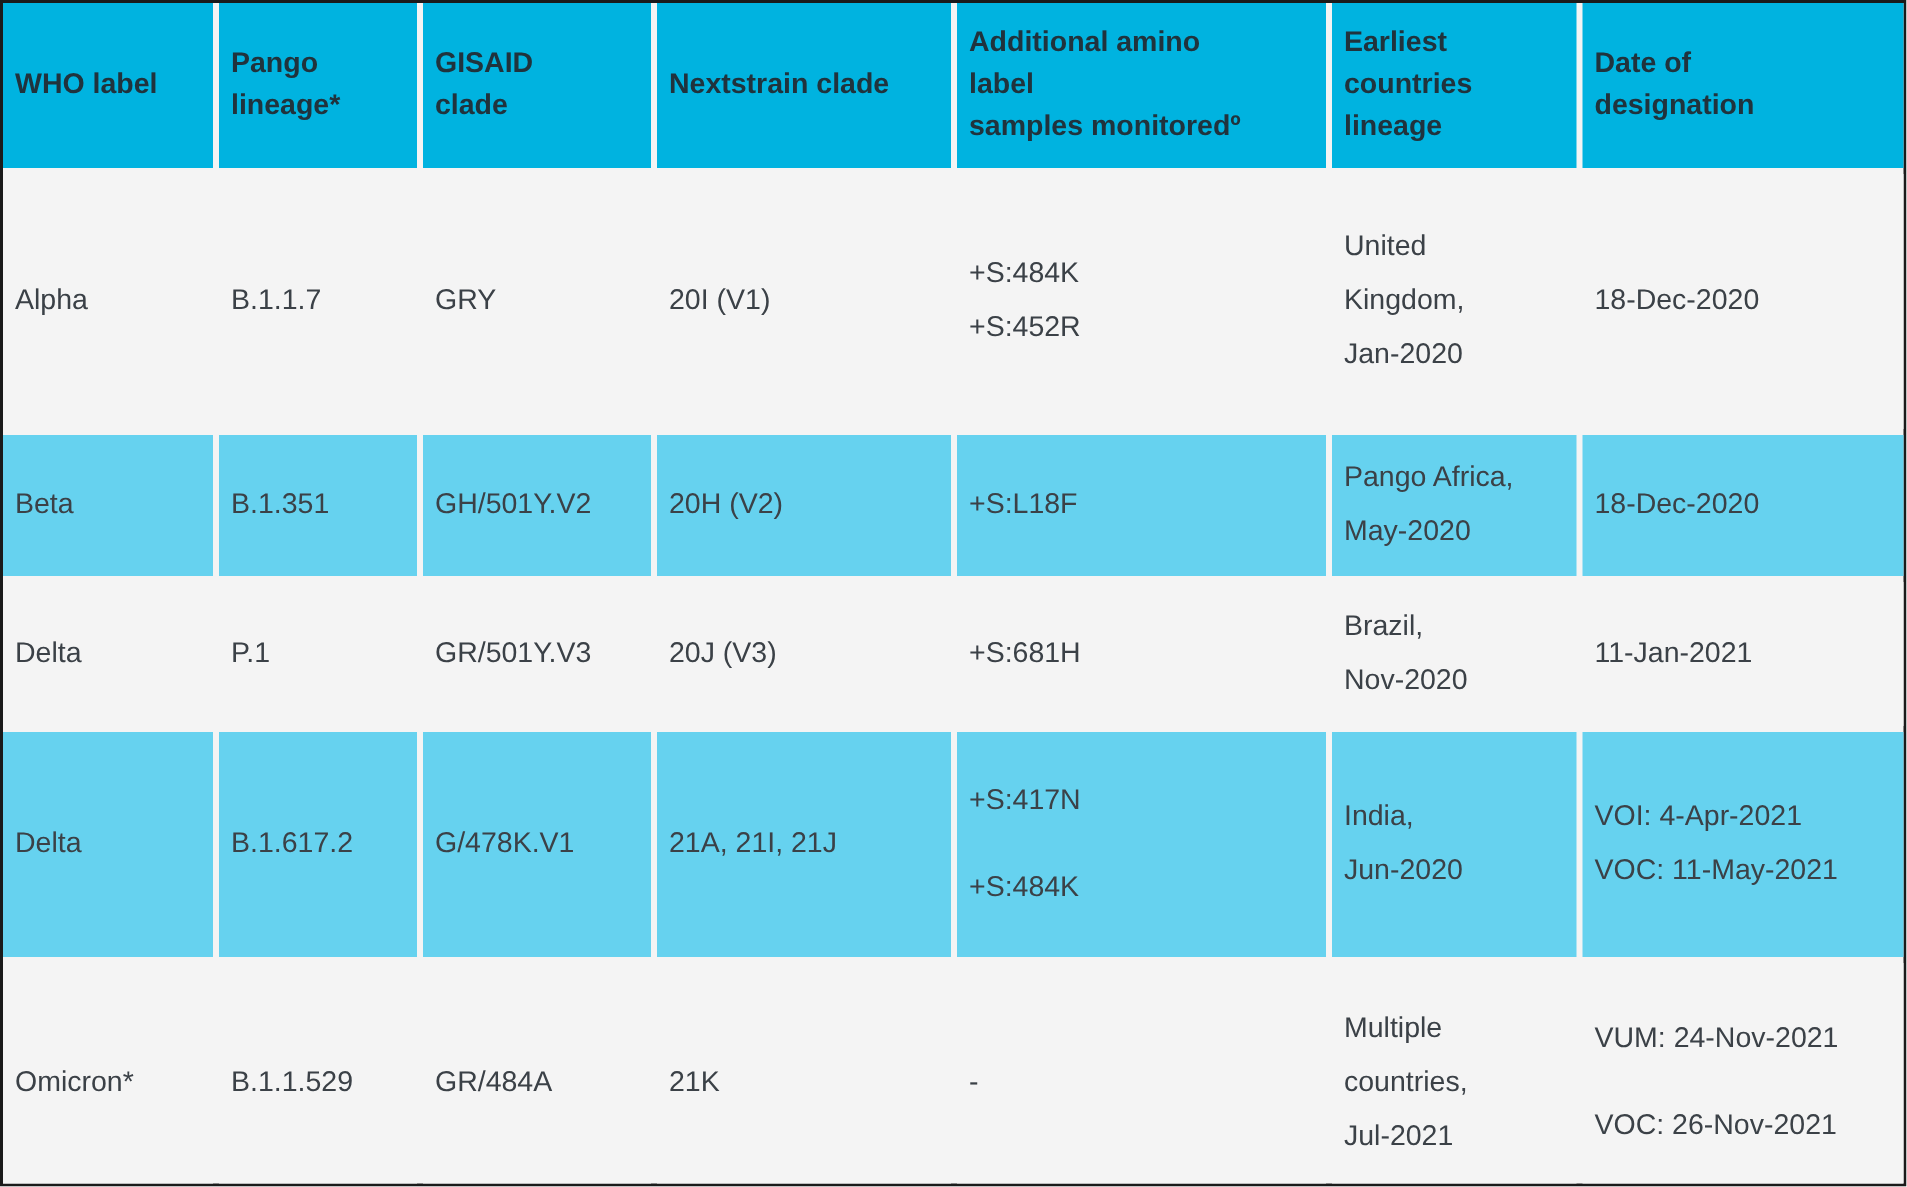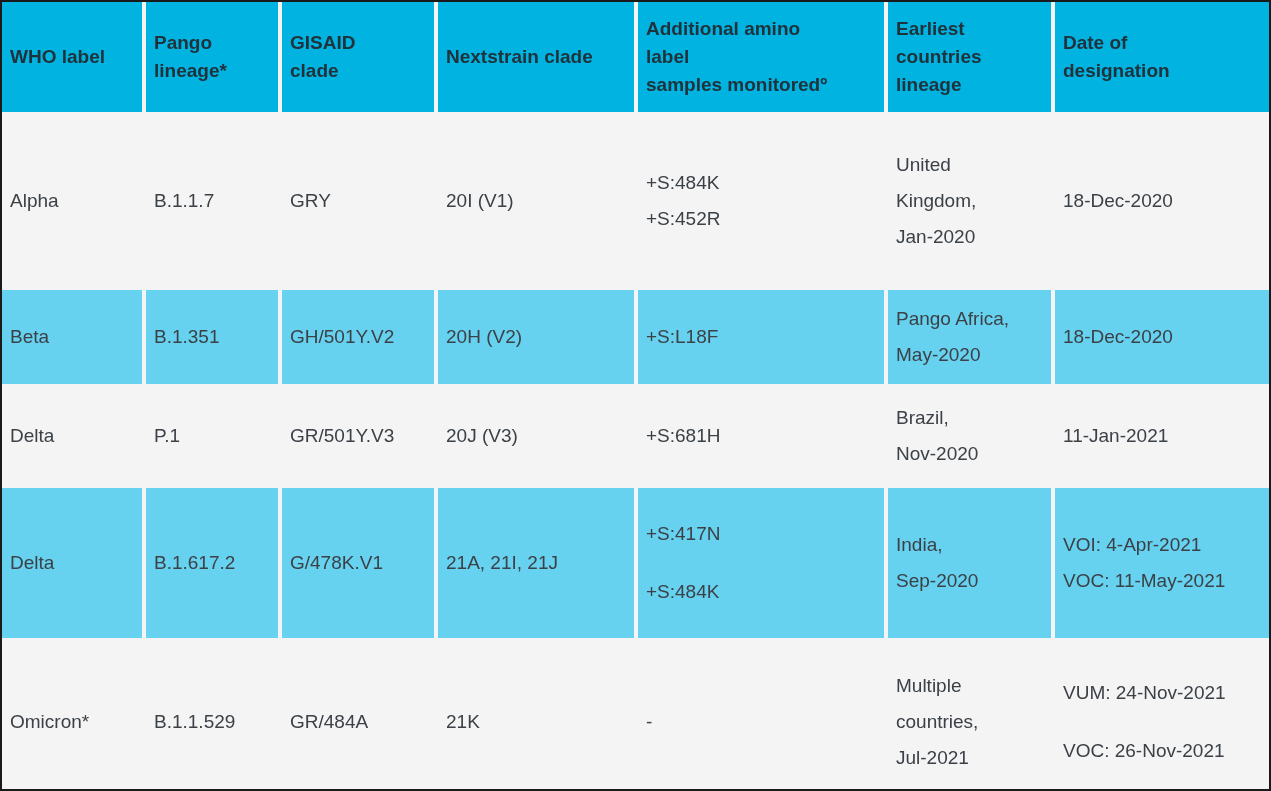--- a/index.html
+++ b/index.html
@@ -202,21 +202,21 @@
           </td>
           <td>
             <span class="cellline">21A, 21I, 21J</span>
           </td>
           <td class="spaced">
             <span class="cellline">+S:417N</span>
             <span class="cellline">+S:484K</span>
           </td>
           <td>
             <span class="cellline">India,</span>
-            <span class="cellline">Sep-2020</span>
+            <span class="cellline">Jun-2020</span>
           </td>
           <td>
             <span class="cellline">VOI: 4-Apr-2021</span>
             <span class="cellline">VOC: 11-May-2021</span>
           </td>
         </tr>
         <tr class="r-omicron">
           <td>
             <span class="cellline">Omicron*</span>
           </td>

